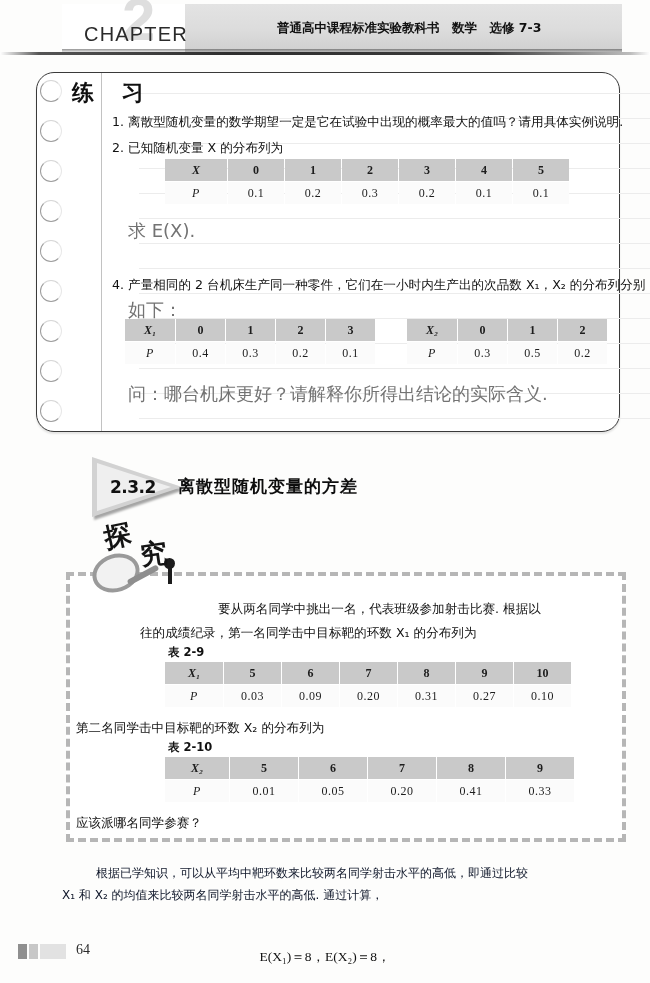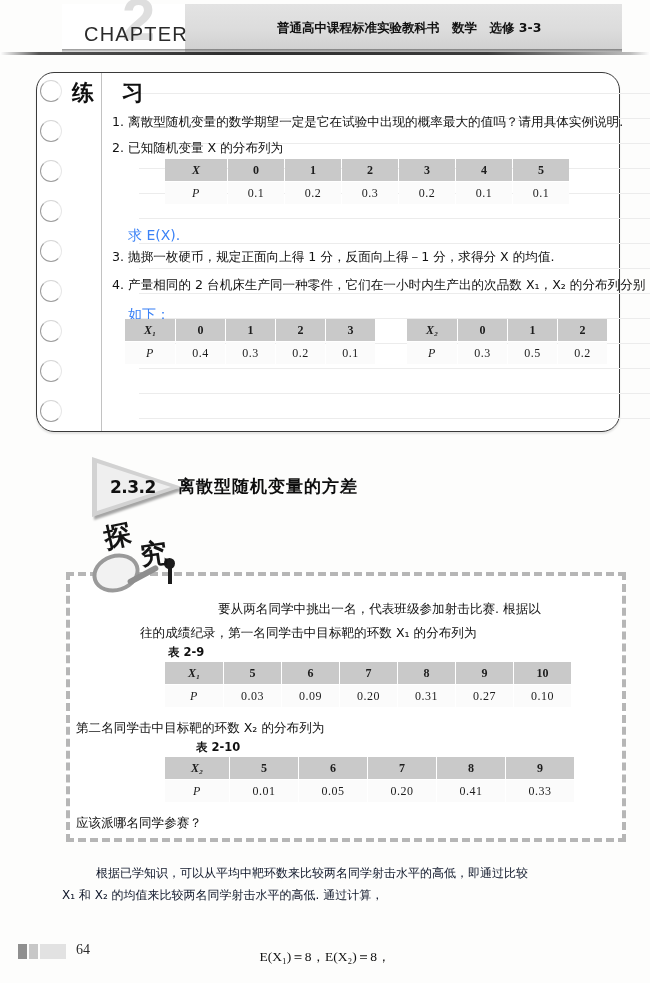--- a/index.html
+++ b/index.html
@@ -77,22 +77,22 @@
     font-family:"DejaVu Sans","Liberation Sans",sans-serif;
     color:#0f0f0f;
   }
   .ex-item{
     position:absolute;
     font-size:12.6px;line-height:19px;color:#111;
     font-family:"DejaVu Sans","Liberation Sans",sans-serif;
     white-space:nowrap;
   }
   .ex-sub{
-    position:absolute;font-size:14px;color:#3b82f6;
-    font-family:"DejaVu Sans","Liberation Sans",sans-serif;white-space:nowrap;margin-top:8px;
+    position:absolute;font-size:18px;color:#737373;
+    font-family:"DejaVu Sans","Liberation Sans",sans-serif;white-space:nowrap;
   }
 
   
   .dtable{position:absolute;border-collapse:separate;border-spacing:1.5px;}
   .dtable td{
     text-align:center;vertical-align:middle;
     font-family:"Liberation Serif","DejaVu Serif",serif;
     font-size:12px;color:#1d1d1d;
     height:20px;background:#ffffff;
   }
@@ -194,21 +194,21 @@
 </style>
 </head>
 <body>
 
 <div class="page">
 
   <div class="header">
     <div class="header-gray"></div>
     <div class="chapter-watermark">2</div>
     <div class="chapter-word">CHAPTER</div>
-    <div class="header-title">普通高中课程标准实验教科书　数学　选修 3-3</div>
+    <div class="header-title">普通高中课程标准实验教科书　数学　选修 7-3</div>
   </div>
   <div class="header-shadow"></div>
   <div class="header-rule"></div>
 
   <div class="exbox">
     <div class="exbox-inner-line"></div>
     <div class="ruled" id="ruled-lines">
         <i style="top: 20px;"></i>
         <i style="top: 45px;"></i>
         <i style="top: 70px;"></i>
@@ -267,24 +267,20 @@
       <td>0.3</td>
       <td>0.2</td>
       <td>0.1</td>
       <td>0.1</td>
     </tr>
   </tbody>
     </table>
 
   <div class="ex-sub" style="left:128px;top:219px;">求 E(X).</div>
 
-  <div class="ex-item" style="left:112px;top:247px;">
-    <span>3.</span>
-    <span>抛掷一枚硬币，规定正面向上得 1 分，反面向上得－1 分，求得分 X 的均值.</span>
-  </div>
 
   <div class="ex-item" style="left:112px;top:275px;">
     <span>4.</span>
     <span>产量相同的 2 台机床生产同一种零件，它们在一小时内生产出的次品数 X₁，X₂ 的分布列分别</span>
   </div>
   <div class="ex-sub" style="left:128px;top:298px;">如下：</div>
 
   <table class="dtable" style="left:124px;top:318px;">
     <tbody>
         <tr class="head">
@@ -314,20 +310,21 @@
     </tr>
     <tr class="body">
       <td class="lbl">P</td>
       <td>0.3</td>
       <td>0.5</td>
       <td>0.2</td>
     </tr>
   </tbody>
     </table>
 
+  <div class="ex-sub" style="left:128px;top:382px;">问：哪台机床更好？请解释你所得出结论的实际含义.</div>
 
 
   <div class="sec-tri"></div>
   <div class="sec-tri-in"></div>
   <div class="sec-num">2.3.2</div>
   <div class="sec-name">离散型随机变量的方差</div>
 
   <div class="inq-box"></div>
 
   <div class="inq-badge">
@@ -361,21 +358,21 @@
       <td>0.20</td>
       <td>0.31</td>
       <td>0.27</td>
       <td>0.10</td>
     </tr>
   </tbody>
     </table>
 
   <div class="inq-text" style="left:76px;top:717px;">第二名同学击中目标靶的环数 X₂ 的分布列为</div>
 
-  <div class="tbl-cap" style="left:168px;top:740px;margin-left:28px;">表 2-10</div>
+  <div class="tbl-cap" style="left:168px;top:740px;">表 2-10</div>
   <table class="dtable" style="left:164px;top:756px;">
     <tbody>
         <tr class="head">
       <td class="lbl" style="width:62px;">X₂</td>
       <td style="width:66px;">5</td>
       <td style="width:66px;">6</td>
       <td style="width:66px;">7</td>
       <td style="width:66px;">8</td>
       <td style="width:66px;">9</td>
     </tr>

